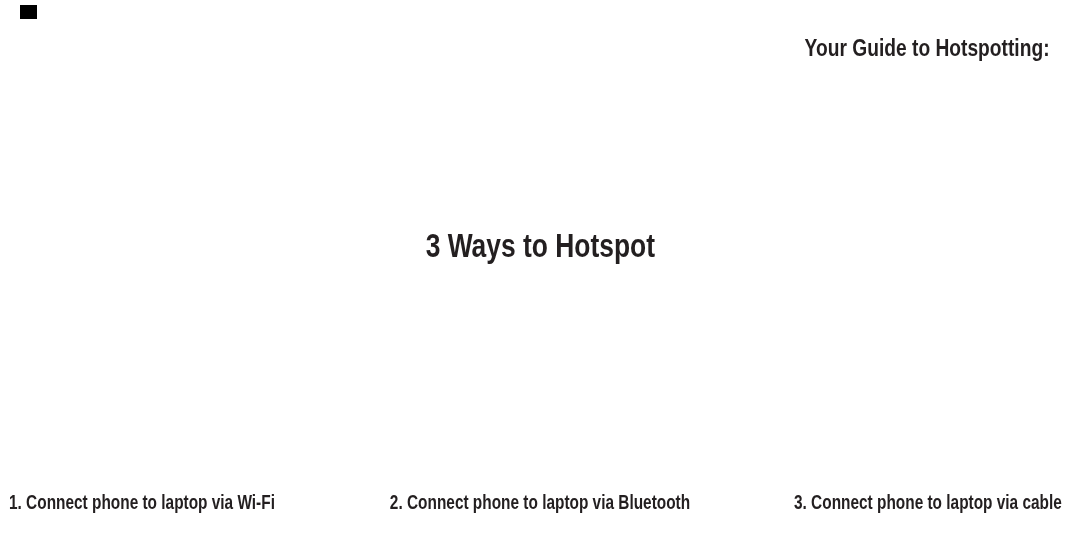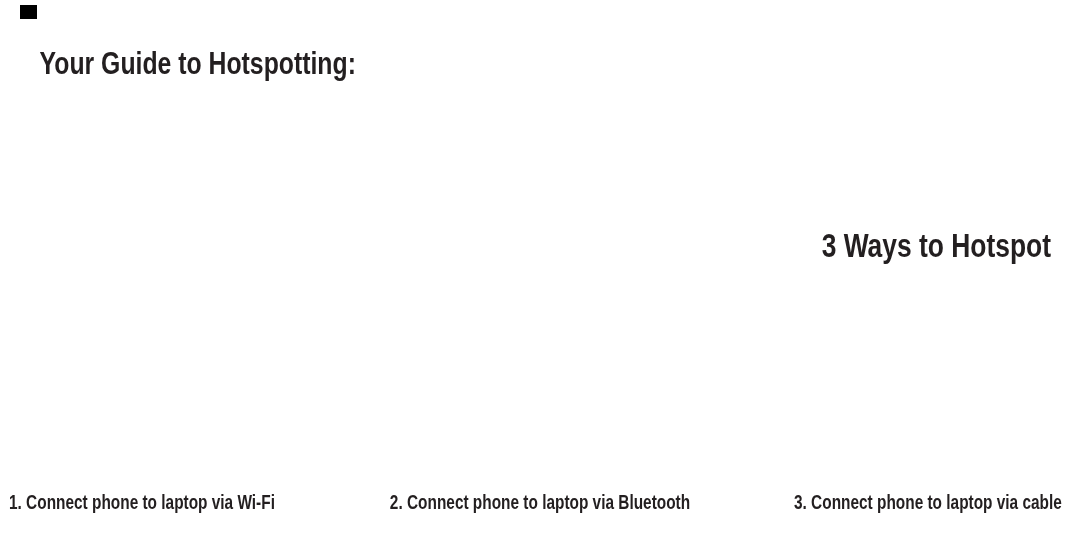--- a/index.html
+++ b/index.html
@@ -19,45 +19,45 @@
   .marker {
     position: absolute;
     left: 20px;
     top: 5px;
     width: 17px;
     height: 14px;
     background: #000000;
   }
   .title {
     position: absolute;
-    top: 45px;
+    top: 29px;
     left: 0;
     width: 100%;
     margin: 0;
-    text-align: left;
+    text-align: right;
     font-weight: 700;
-    font-size: 31px;
+    font-size: 24px;
     line-height: 38px;
   }
   .title-line {
     display: block;
   }
   .squeeze {
     display: inline-block;
     transform: scaleX(0.8);
     transform-origin: 50% 50%;
     white-space: nowrap;
   }
   .subtitle {
     position: absolute;
     top: 226px;
     left: 0;
     width: 100%;
     margin: 0;
-    text-align: right;
+    text-align: center;
     font-weight: 700;
     font-size: 33px;
     line-height: 40px;
   }
   .caption {
     position: absolute;
     top: 490px;
     margin: 0;
     font-weight: 700;
     font-size: 20px;

